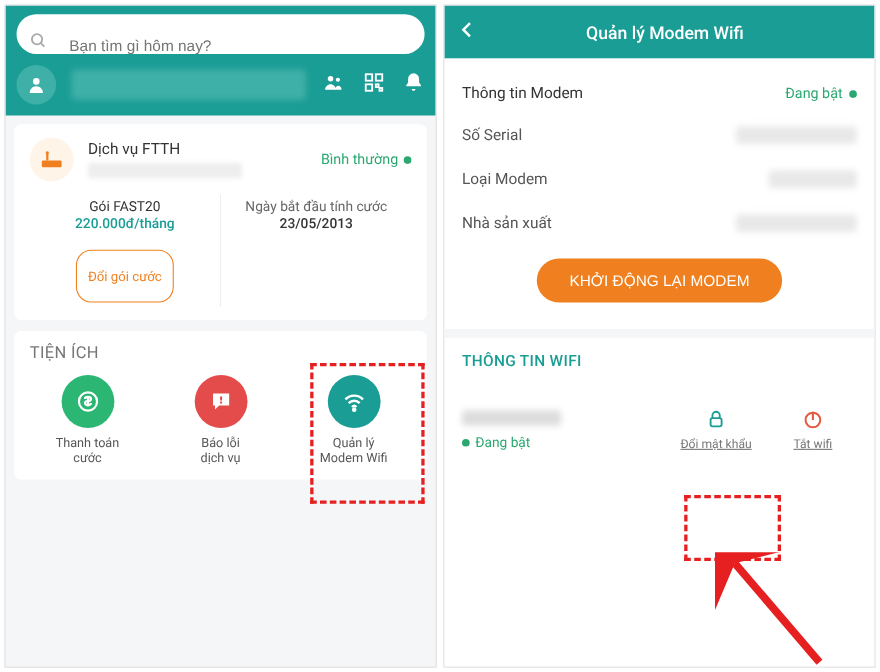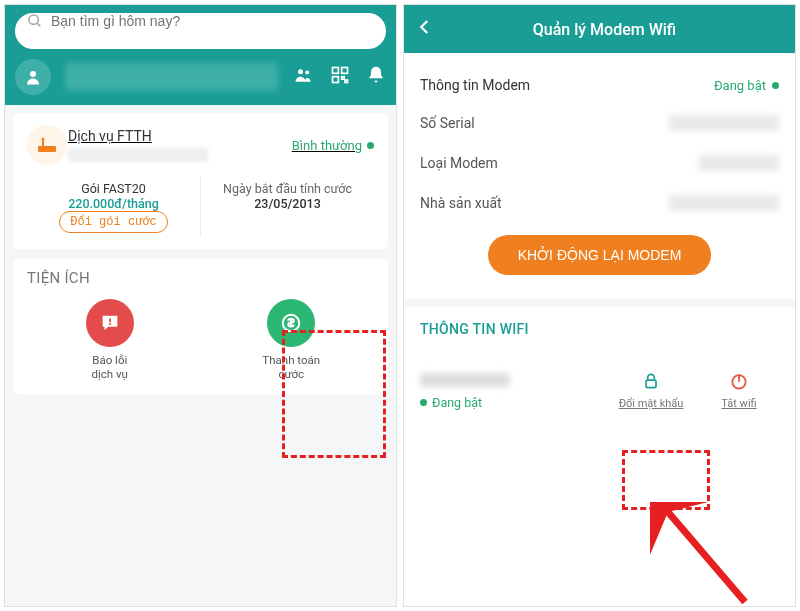--- a/index.html
+++ b/index.html
@@ -29,23 +29,23 @@
   
   .left .header {
     background: #1a9d95;
     padding: 8px 10px 10px 10px;
   }
   .search-bar {
     background: #fff;
     border-radius: 18px;
     height: 36px;
     display: flex;
-    align-items: flex-start;
+    align-items: flex-end;
     padding: 0 12px;
-    gap: 8px;
+    gap: 20px;
   }
   .search-bar input {
     border: none;
     outline: none;
     font-size: 14px;
     flex: 1;
     color: #999;
     background: transparent;
   }
   .header-row2 {
@@ -74,22 +74,21 @@
   }
   .card {
     background: #fff;
     margin: 8px;
     border-radius: 6px;
     padding: 12px 14px;
   }
   .service-row {
     display: flex;
     align-items: center;
-    gap: 1px;
-    text-decoration: underline;
+    gap: 13px;
   }
   .router-icon {
     width: 40px; height: 40px;
     border-radius: 50%;
     background: #fff4e8;
     display: flex; align-items: center; justify-content: center;
   }
   .service-info { flex: 1; }
   .service-title { font-size: 14px; color: #333; }
   .service-status { font-size: 13px; color: #2aa86f; display: flex; align-items: center; gap: 5px; }
@@ -105,27 +104,26 @@
     font-size: 12.5px;
     color: #666;
     padding: 4px 2px;
   }
   .plan-col:first-child { border-right: 1px solid #eee; }
   .plan-name { color: #333; }
   .plan-price { color: #1a9d95; font-weight: 500; }
   .plan-date { color: #333; font-weight: 500; }
   .pkg-btn {
     display: inline-block;
-    margin-top: 0;
+    margin-top: 16px;
     border: 1.5px solid #f0801f;
     color: #f0801f;
     border-radius: 14px;
-    padding: 3px 10px;
+    padding: 16px 10px;
     font-size: 12px;
-    font-family: Liberation Mono, monospace;
   }
   .util-header {
     font-size: 15px;
     color: #777;
     padding: 10px 14px 6px 14px;
     letter-spacing: 0.3px;
   }
   .util-grid {
     display: flex;
     justify-content: space-around;
@@ -332,39 +330,51 @@
           <div>Ngày bắt đầu tính cước</div>
           <div class="plan-date">23/05/2013</div>
         </div>
       </div>
     </div>
 
     <div class="card" style="padding:0;margin-top:2px">
       <div class="util-header">TIỆN ÍCH</div>
       <div class="util-grid">
         <div class="util-item">
+          <div class="util-circle c-green">
+            <svg width="22" height="22" viewBox="0 0 24 24" fill="none" stroke="#fff" stroke-width="2.2">
+                <circle cx="12" cy="12" r="9"></circle>
+                <path d="M12 7v10M9 9.5c0-1 1-2 3-2s3 1 3 2-1 2-3 2-3 1-3 2 1 2 3 2 3-1 3-2"></path>
+              </svg>
+          </div>
+          <div class="util-label" style="white-space:pre-line">Thanh toán
+cước</div>
+        </div>
+        <div class="util-item">
           <div class="util-circle c-red">
             <svg width="22" height="22" viewBox="0 0 24 24" fill="#fff">
                 <path d="M4 4h16v12H10l-4 4v-4H4z"></path>
                 <rect x="11" y="7" width="2" height="4" fill="#e44b4b"></rect>
                 <rect x="11" y="12" width="2" height="2" fill="#e44b4b"></rect>
               </svg>
           </div>
           <div class="util-label" style="white-space:pre-line">Báo lỗi
 dịch vụ</div>
         </div>
         <div class="util-item">
-          <div class="util-circle c-green">
-            <svg width="22" height="22" viewBox="0 0 24 24" fill="none" stroke="#fff" stroke-width="2.2">
-                <circle cx="12" cy="12" r="9"></circle>
-                <path d="M12 7v10M9 9.5c0-1 1-2 3-2s3 1 3 2-1 2-3 2-3 1-3 2 1 2 3 2 3-1 3-2"></path>
+          <div class="util-circle c-teal">
+            <svg width="24" height="24" viewBox="0 0 24 24" fill="none" stroke="#fff" stroke-width="2.2">
+                <path d="M4 10c4.5-4.5 11.5-4.5 16 0"></path>
+                <path d="M7 13.5c3-3 7-3 10 0"></path>
+                <path d="M10 17c1.2-1.2 2.8-1.2 4 0"></path>
+                <circle cx="12" cy="19.5" r="1" fill="#fff"></circle>
               </svg>
           </div>
-          <div class="util-label" style="white-space:pre-line">Thanh toán
-cước</div>
+          <div class="util-label" style="white-space:pre-line">Quản lý
+Modem Wifi</div>
         </div>
       </div>
     </div>
 
   </div>
 
   <div class="panel right">
     <div class="topbar">
       <span>
         <svg width="18" height="18" viewBox="0 0 24 24" fill="none" stroke="#fff" stroke-width="3">

